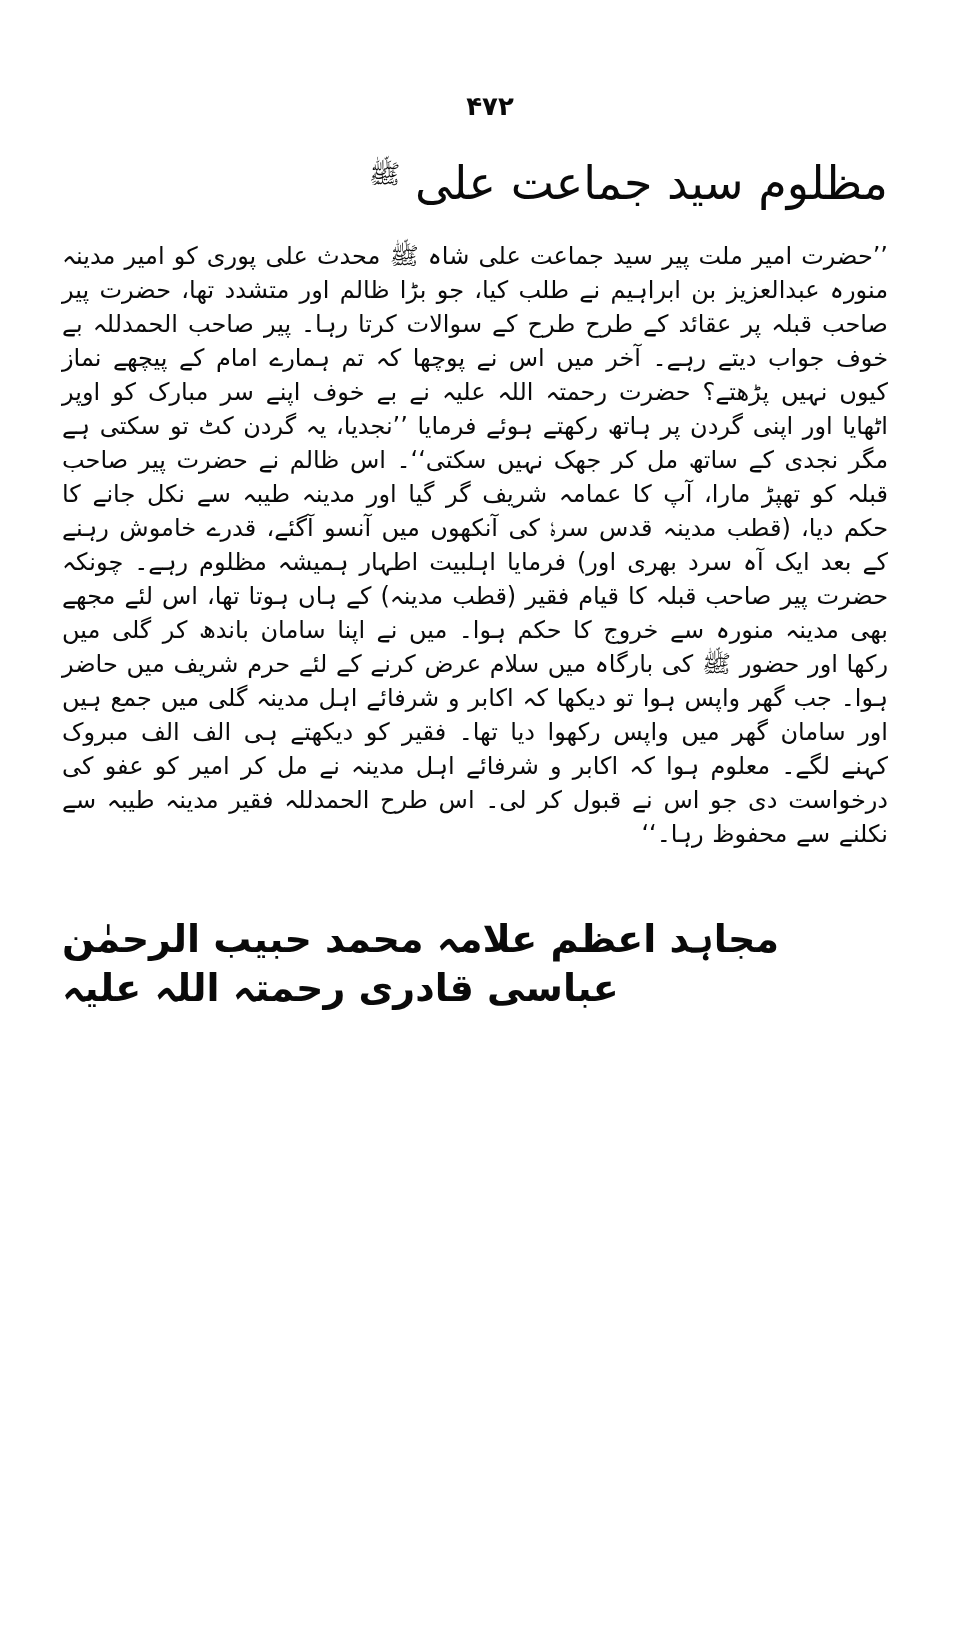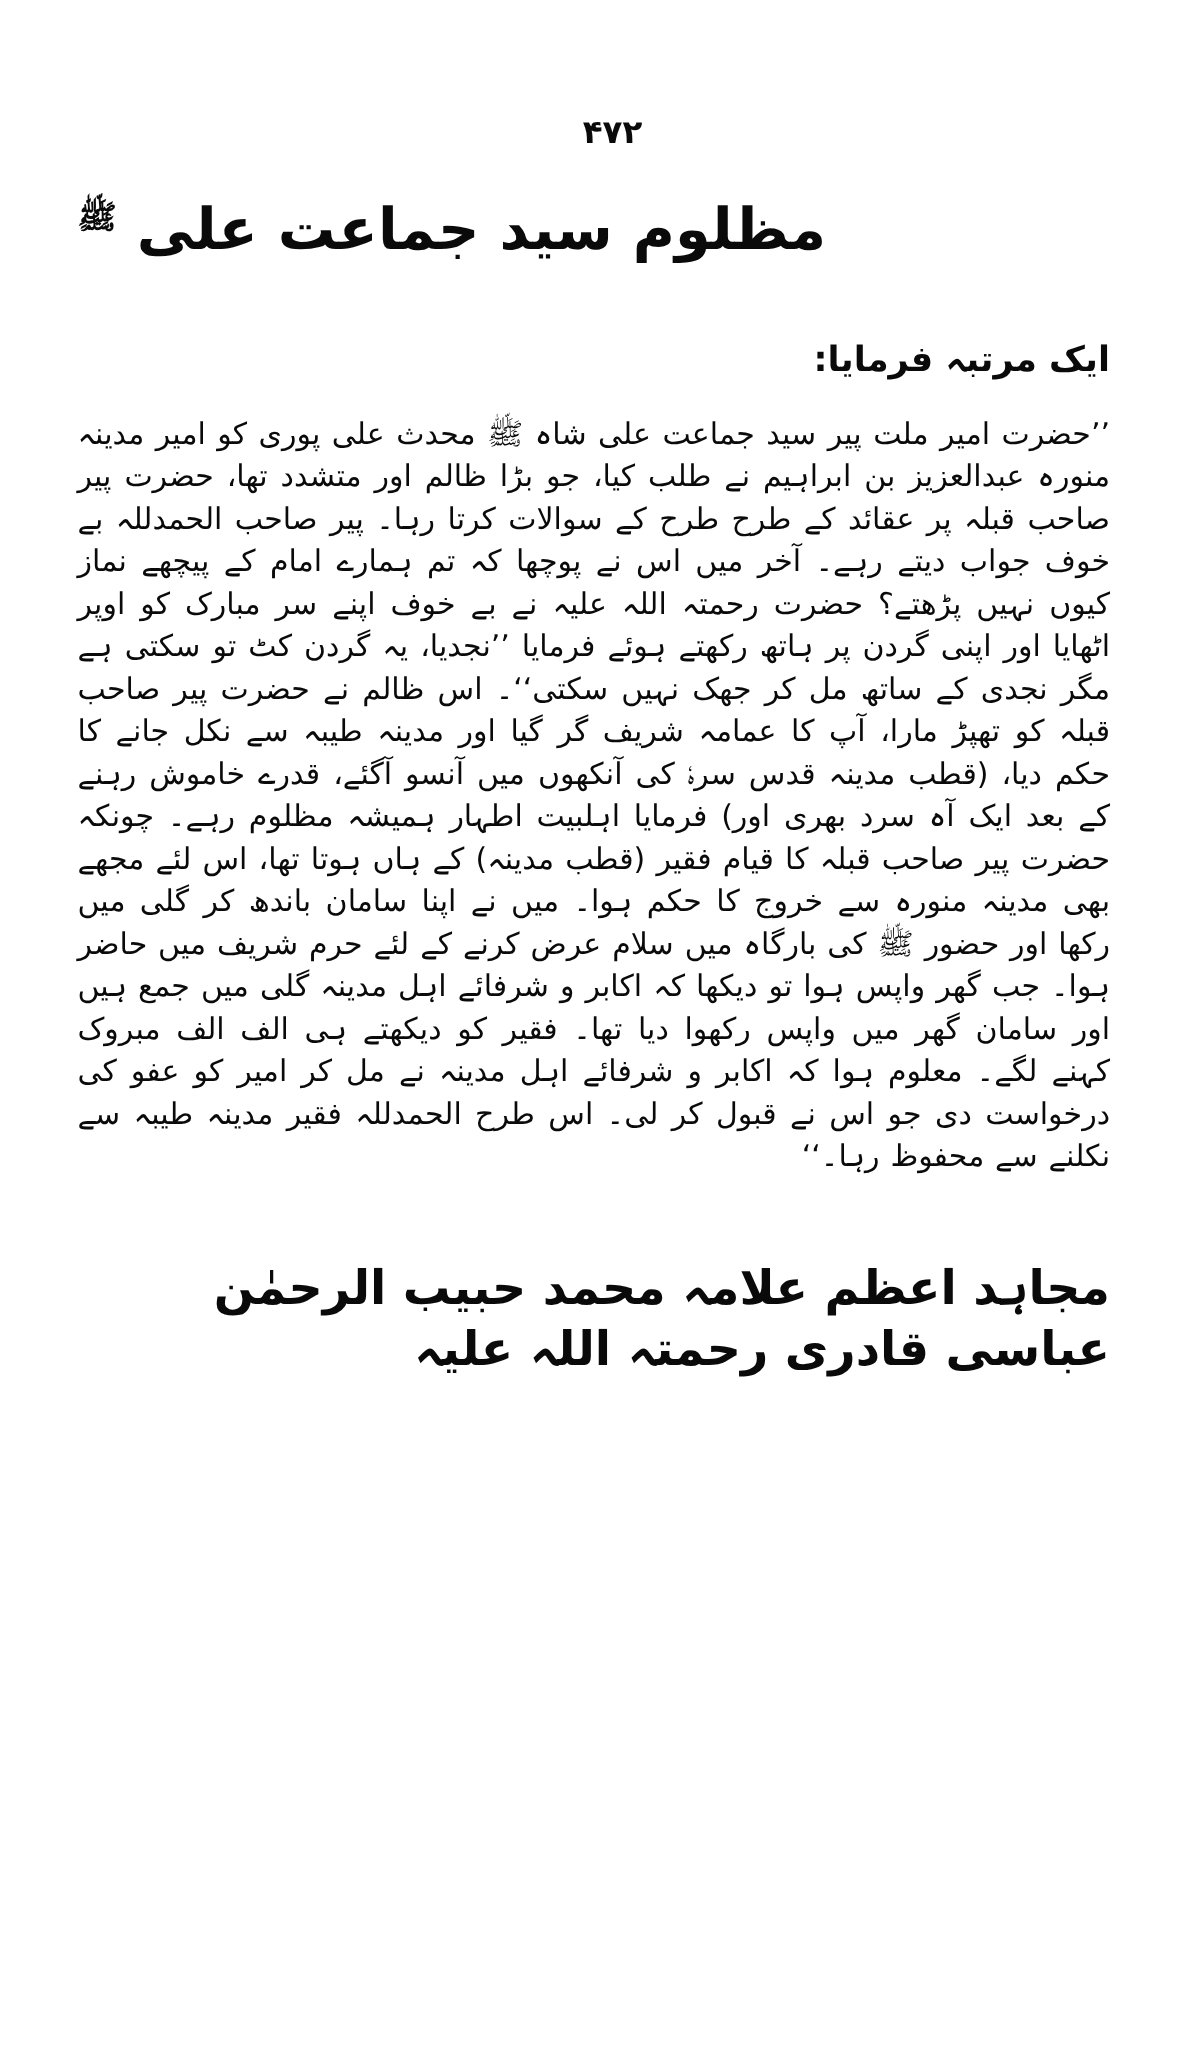--- a/index.html
+++ b/index.html
@@ -23,23 +23,23 @@
     text-align: center;
     font-size: 26px;
     font-weight: bold;
     letter-spacing: 2px;
     margin-left: 30px; 
     direction: rtl;
     margin-top: 29px;
   }
   .chapter-title {
     margin-top: 34px;
-    text-align: left;
+    text-align: right;
     font-size: 46px;
-    font-weight: bold;
+    font-weight: normal;
     line-height: 1.25;
   }
   .honorific {
     font-size: 26px;
     vertical-align: super;
   }
   .intro-line {
     margin-top: 58px;
     text-align: right;
     font-size: 28px;
@@ -49,21 +49,21 @@
     margin-top: 26px;
     font-size: 24px;
     line-height: 34px;
     text-align: justify;
     text-align-last: right;
     text-justify: inter-word;
     word-spacing: 1px;
   }
   .section-heading {
     margin-top: 64px;
-    text-align: right;
+    text-align: left;
     font-size: 38px;
     font-weight: bold;
     line-height: 1.3;
   }
   .footer-line {
     margin-top: 82px;
     font-size: 28px;
     font-weight: bold;
     text-align: justify;
     text-align-last: justify;
@@ -75,20 +75,19 @@
 
 <div class="page">
 
   <div class="page-number">۴۷۲</div>
 
   <h1 class="chapter-title" style="margin:34px 0 0 0;">
     <span>مظلوم سید جماعت علی</span>
     <span class="honorific">ﷺ</span>
   </h1>
 
-  <div class="intro-line">ایک مرتبہ فرمایا:</div>
 
   <p class="body-paragraph" style="margin-bottom:0;">’’حضرت امیر ملت پیر سید جماعت علی شاہ ﷺ محدث علی پوری کو امیر مدینہ منورہ عبدالعزیز بن ابراہیم نے طلب کیا، جو بڑا ظالم اور متشدد تھا، حضرت پیر صاحب قبلہ پر عقائد کے طرح طرح کے سوالات کرتا رہا۔ پیر صاحب الحمدللہ بے خوف جواب دیتے رہے۔ آخر میں اس نے پوچھا کہ تم ہمارے امام کے پیچھے نماز کیوں نہیں پڑھتے؟ حضرت رحمتہ اللہ علیہ نے بے خوف اپنے سر مبارک کو اوپر اٹھایا اور اپنی گردن پر ہاتھ رکھتے ہوئے فرمایا ’’نجدیا، یہ گردن کٹ تو سکتی ہے مگر نجدی کے ساتھ مل کر جھک نہیں سکتی‘‘۔ اس ظالم نے حضرت پیر صاحب قبلہ کو تھپڑ مارا، آپ کا عمامہ شریف گر گیا اور مدینہ طیبہ سے نکل جانے کا حکم دیا، (قطب مدینہ قدس سرہٗ کی آنکھوں میں آنسو آگئے، قدرے خاموش رہنے کے بعد ایک آہ سرد بھری اور) فرمایا اہلبیت اطہار ہمیشہ مظلوم رہے۔ چونکہ حضرت پیر صاحب قبلہ کا قیام فقیر (قطب مدینہ) کے ہاں ہوتا تھا، اس لئے مجھے بھی مدینہ منورہ سے خروج کا حکم ہوا۔ میں نے اپنا سامان باندھ کر گلی میں رکھا اور حضور ﷺ کی بارگاہ میں سلام عرض کرنے کے لئے حرم شریف میں حاضر ہوا۔ جب گھر واپس ہوا تو دیکھا کہ اکابر و شرفائے اہل مدینہ گلی میں جمع ہیں اور سامان گھر میں واپس رکھوا دیا تھا۔ فقیر کو دیکھتے ہی الف الف مبروک کہنے لگے۔ معلوم ہوا کہ اکابر و شرفائے اہل مدینہ نے مل کر امیر کو عفو کی درخواست دی جو اس نے قبول کر لی۔ اس طرح الحمدللہ فقیر مدینہ طیبہ سے نکلنے سے محفوظ رہا۔‘‘</p>
 
   <h2 class="section-heading" style="margin-bottom:0;">مجاہد اعظم علامہ محمد حبیب الرحمٰن عباسی قادری رحمتہ اللہ علیہ</h2>
 
 
 </div>
 
 </body></html>

